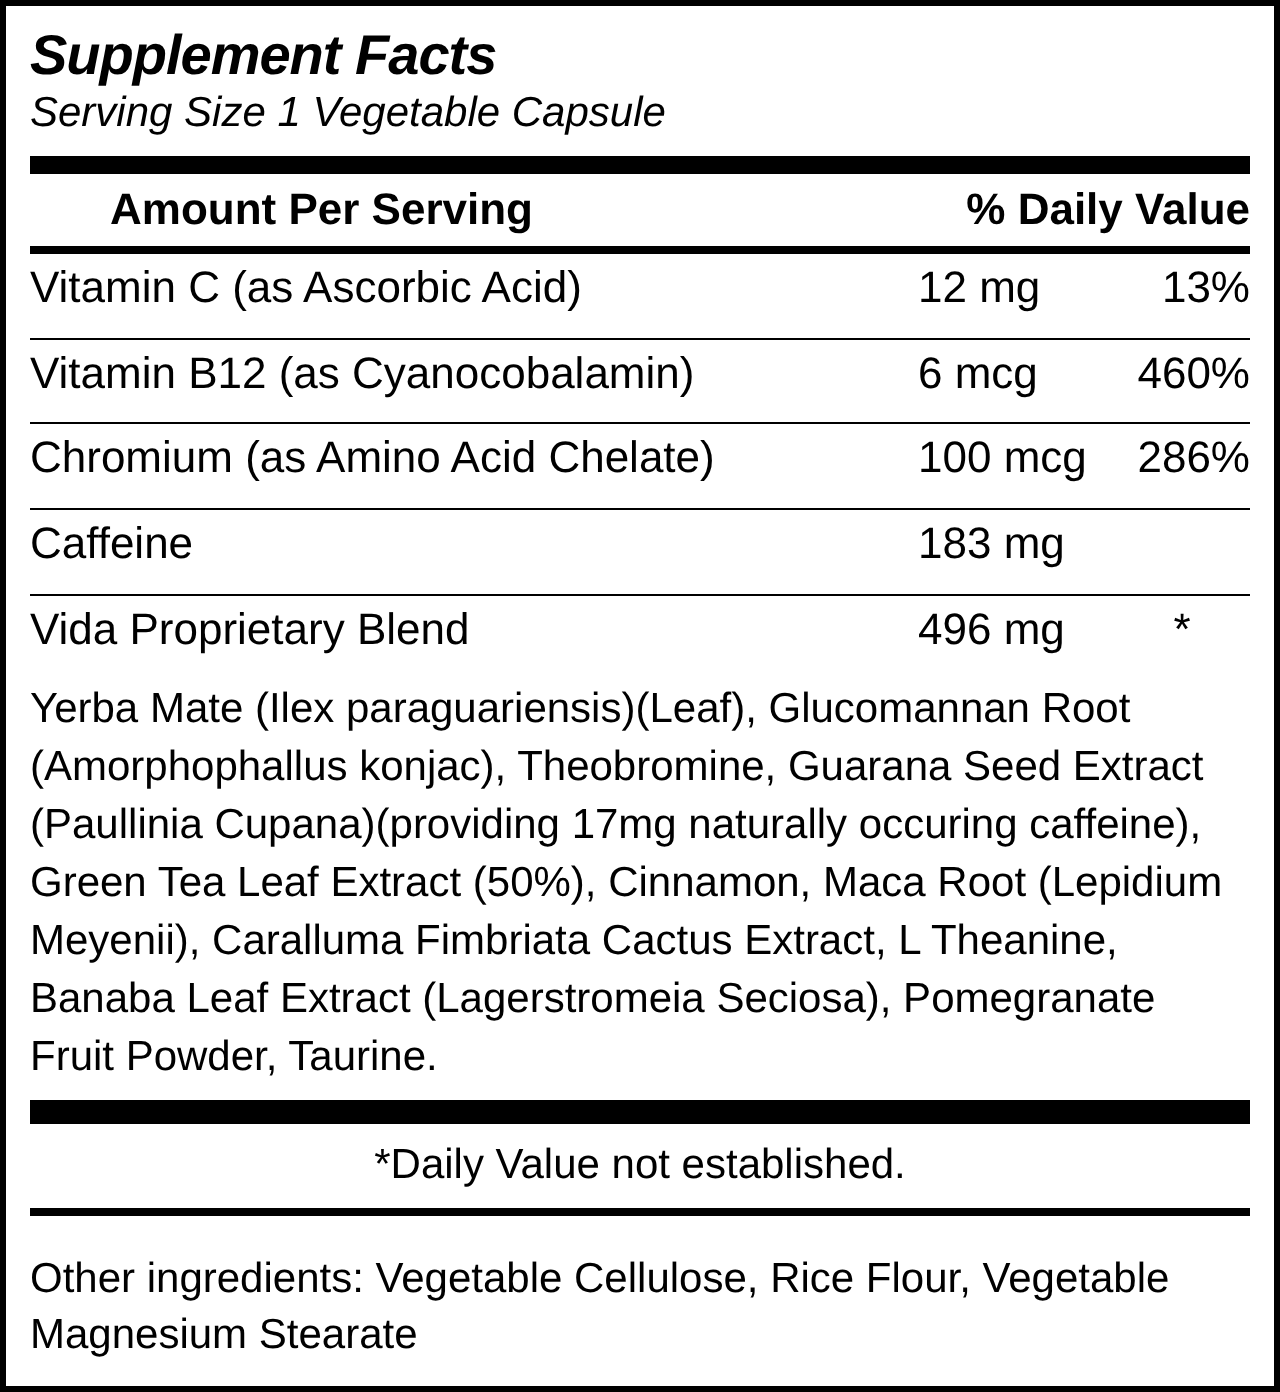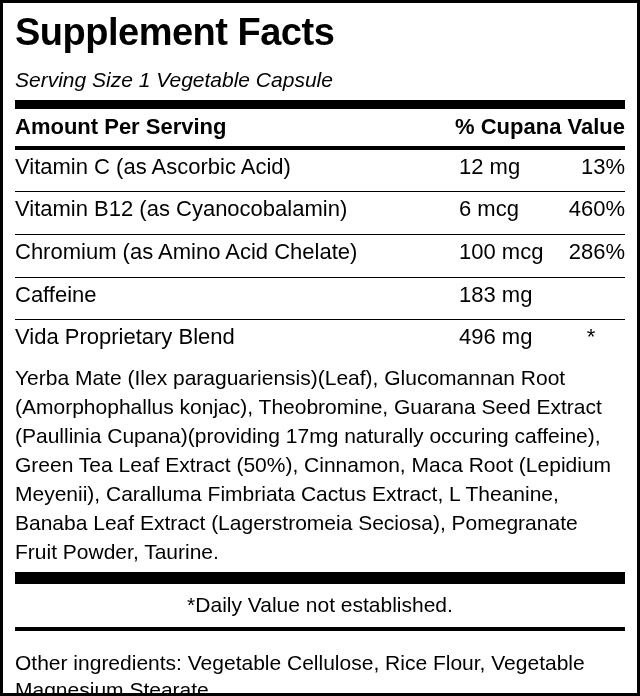--- a/index.html
+++ b/index.html
@@ -17,25 +17,26 @@
   .panel {
     box-sizing: border-box;
     width: 640px;
     height: 696px;
     border: 3px solid #000000;
     padding: 8px 12px 0 12px;
     position: relative;
     overflow: hidden;
   }
   .title {
-    font-size: 38px;
+    font-size: 28px;
     font-weight: bold;
     letter-spacing: -0.5px;
     line-height: 1.05;
-    margin: 2px 0 14px 0;
+    margin: 2px 0 2px 0;
+    font-style: italic;
   }
   .serving-line {
     font-size: 21px;
     line-height: 1.25;
     font-style: italic;
   }
   .rule-heavy {
     border-top: 9px solid #000000;
     margin: 7px 0 0 0;
   }
@@ -71,21 +72,21 @@
   .row .dv {
     flex: 0 0 auto;
     text-align: right;
     min-width: 68px;
   }
   .hdr {
     font-weight: bold;
     font-size: 22px;
     padding: 4px 0 4px 0;
   }
-  .hdr .name { flex: 1 1 auto; }
+  .hdr .name { flex: 1 1 auto; margin-left: 40px; }
   .hdr .dv-head {
     flex: 0 0 auto;
     text-align: right;
     white-space: nowrap;
   }
   .blend-body {
     font-size: 21px;
     line-height: 1.38;
     padding: 2px 0 6px 0;
   }
@@ -113,21 +114,21 @@
 <div class="panel">
 
   <div class="title">Supplement Facts</div>
 
   <div class="serving-line">Serving Size 1 Vegetable Capsule</div>
 
   <div class="rule-heavy"></div>
 
   <div class="row hdr">
     <span class="name">Amount Per Serving</span>
-    <span class="dv-head">% Cupana Value</span>
+    <span class="dv-head">% Daily Value</span>
   </div>
 
   <div class="rule-med"></div>
 
   <div class="row">
     <span class="name">Vitamin C (as Ascorbic Acid)</span>
     <span class="amount">12 mg</span>
     <span class="dv">13%</span>
   </div>
 

